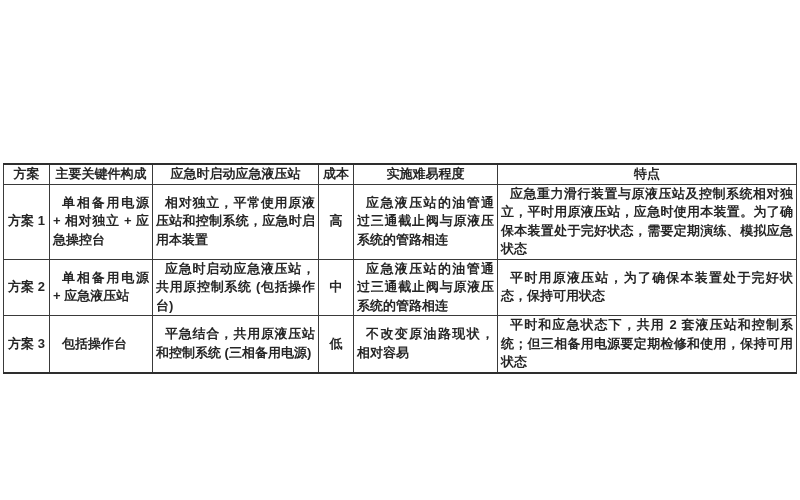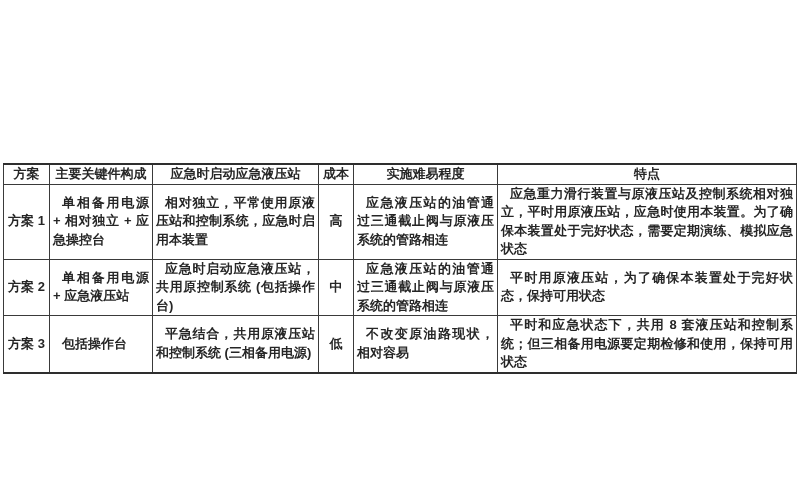--- a/index.html
+++ b/index.html
@@ -103,17 +103,17 @@
         <td class="cell-center">中</td>
         <td class="cell-paragraph">应急液压站的油管通过三通截止阀与原液压系统的管路相连</td>
         <td class="cell-paragraph">平时用原液压站，为了确保本装置处于完好状态，保持可用状态</td>
       </tr>
       <tr class="row-3">
         <td class="cell-center">方案 3</td>
         <td class="cell-paragraph">包括操作台</td>
         <td class="cell-paragraph">平急结合，共用原液压站和控制系统 (三相备用电源)</td>
         <td class="cell-center">低</td>
         <td class="cell-paragraph">不改变原油路现状，相对容易</td>
-        <td class="cell-paragraph">平时和应急状态下，共用 8 套液压站和控制系统；但三相备用电源要定期检修和使用，保持可用状态</td>
+        <td class="cell-paragraph">平时和应急状态下，共用 2 套液压站和控制系统；但三相备用电源要定期检修和使用，保持可用状态</td>
       </tr>
     </tbody>
   </table>
 </div>
 
 </body></html>

